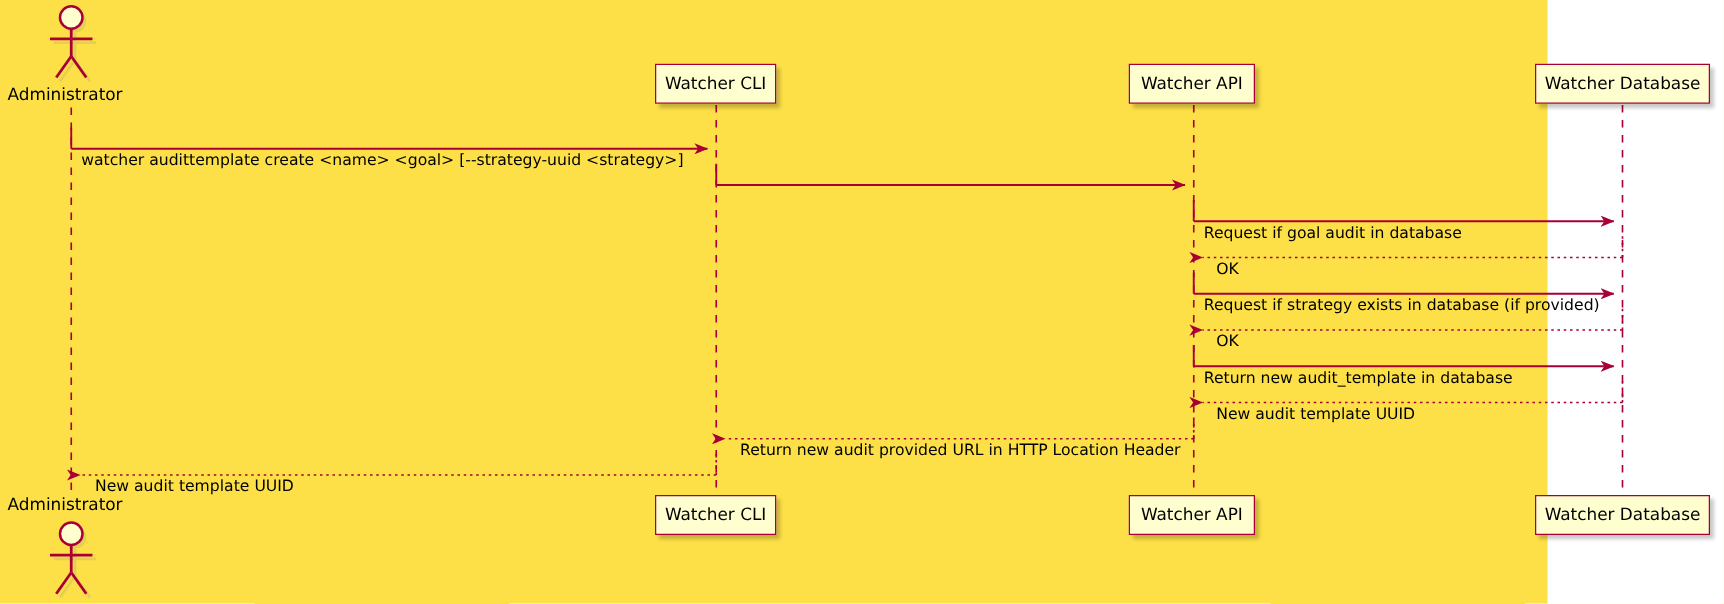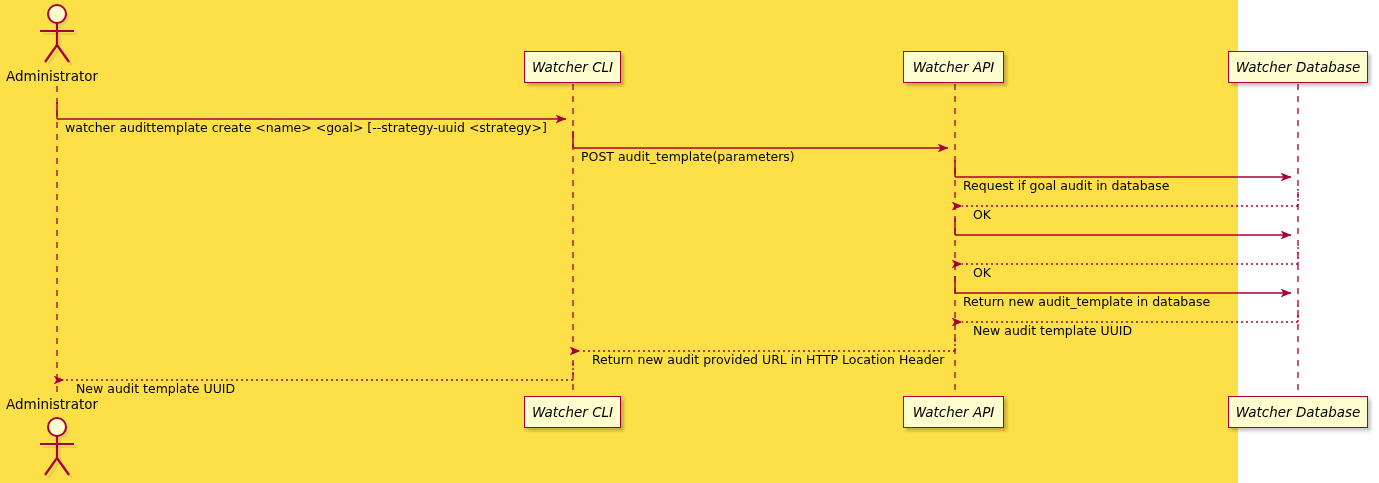--- a/index.html
+++ b/index.html
@@ -46,21 +46,20 @@
   }
   .pbox {
     position: absolute;
     box-sizing: border-box;
     background: #FEFECE;
     border: 1.5px solid #A80036;
     box-shadow: 3px 3px 3px rgba(0,0,0,0.22);
     display: flex;
     align-items: center;
     justify-content: center;
-    font-style: italic;
   }
   .pbox span {
     font-family: "DejaVu Sans", sans-serif;
     font-size: 13.5px;
     color: #000000;
     white-space: nowrap;
   }
 </style>
 </head>
 <body>
@@ -191,22 +190,22 @@
     <span>Watcher CLI</span>
   </div>
   <div class="pbox" style="left:903px; top:396px; width:101px; height:32px;">
     <span>Watcher API</span>
   </div>
   <div class="pbox" style="left:1228px; top:396px; width:140px; height:32px;">
     <span>Watcher Database</span>
   </div>
 
   <div class="msg-label" style="left:65px; top:101px;">watcher audittemplate create &lt;name&gt; &lt;goal&gt; [--strategy-uuid &lt;strategy&gt;]</div>
-  <div class="msg-label" style="left:581px; top:130px;">POST audit_template(parameters)</div>
   <div class="msg-label" style="left:963px; top:159px;">Request if goal audit in database</div>
   <div class="msg-label" style="left:973px; top:188px;">OK</div>
+  <div class="msg-label" style="left:963px; top:217px;">Request if strategy exists in database (if provided)</div>
   <div class="msg-label" style="left:973px; top:246px;">OK</div>
   <div class="msg-label" style="left:963px; top:275px;">Return new audit_template in database</div>
   <div class="msg-label" style="left:973px; top:304px;">New audit template UUID</div>
   <div class="msg-label" style="left:592px; top:333px;">Return new audit provided URL in HTTP Location Header</div>
   <div class="msg-label" style="left:76px; top:362px;">New audit template UUID</div>
 
 </div>
 
 </body></html>

